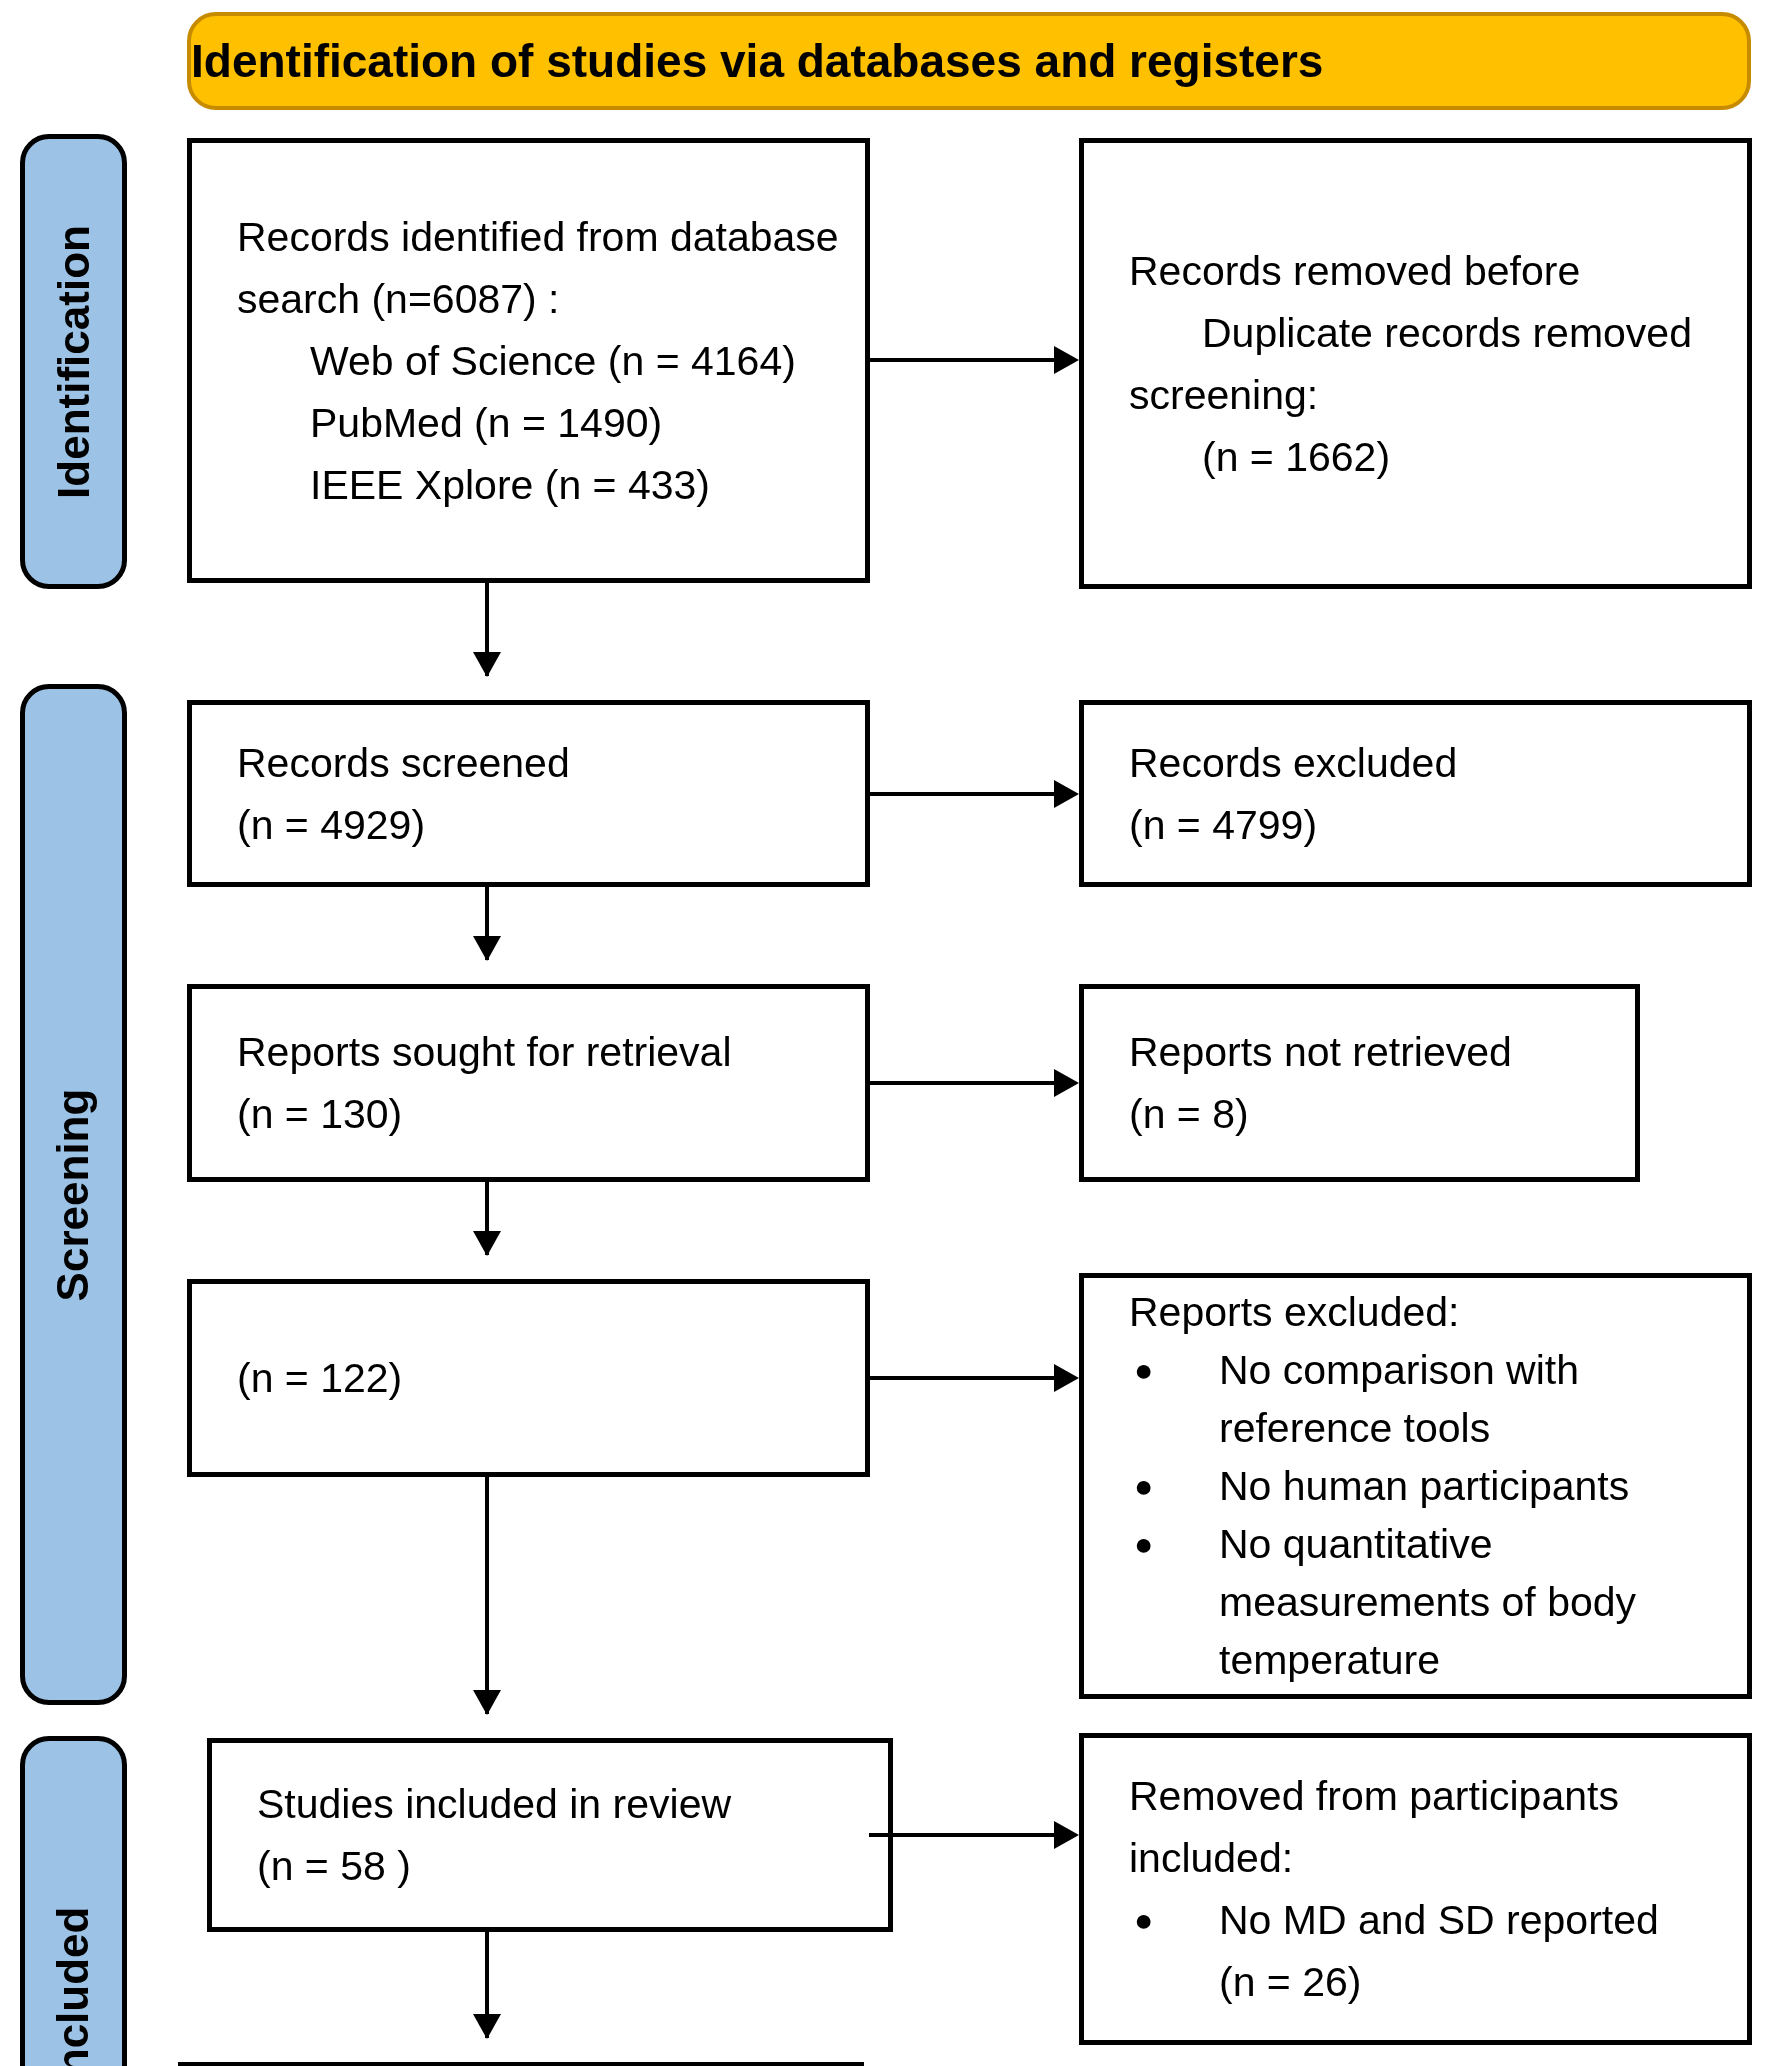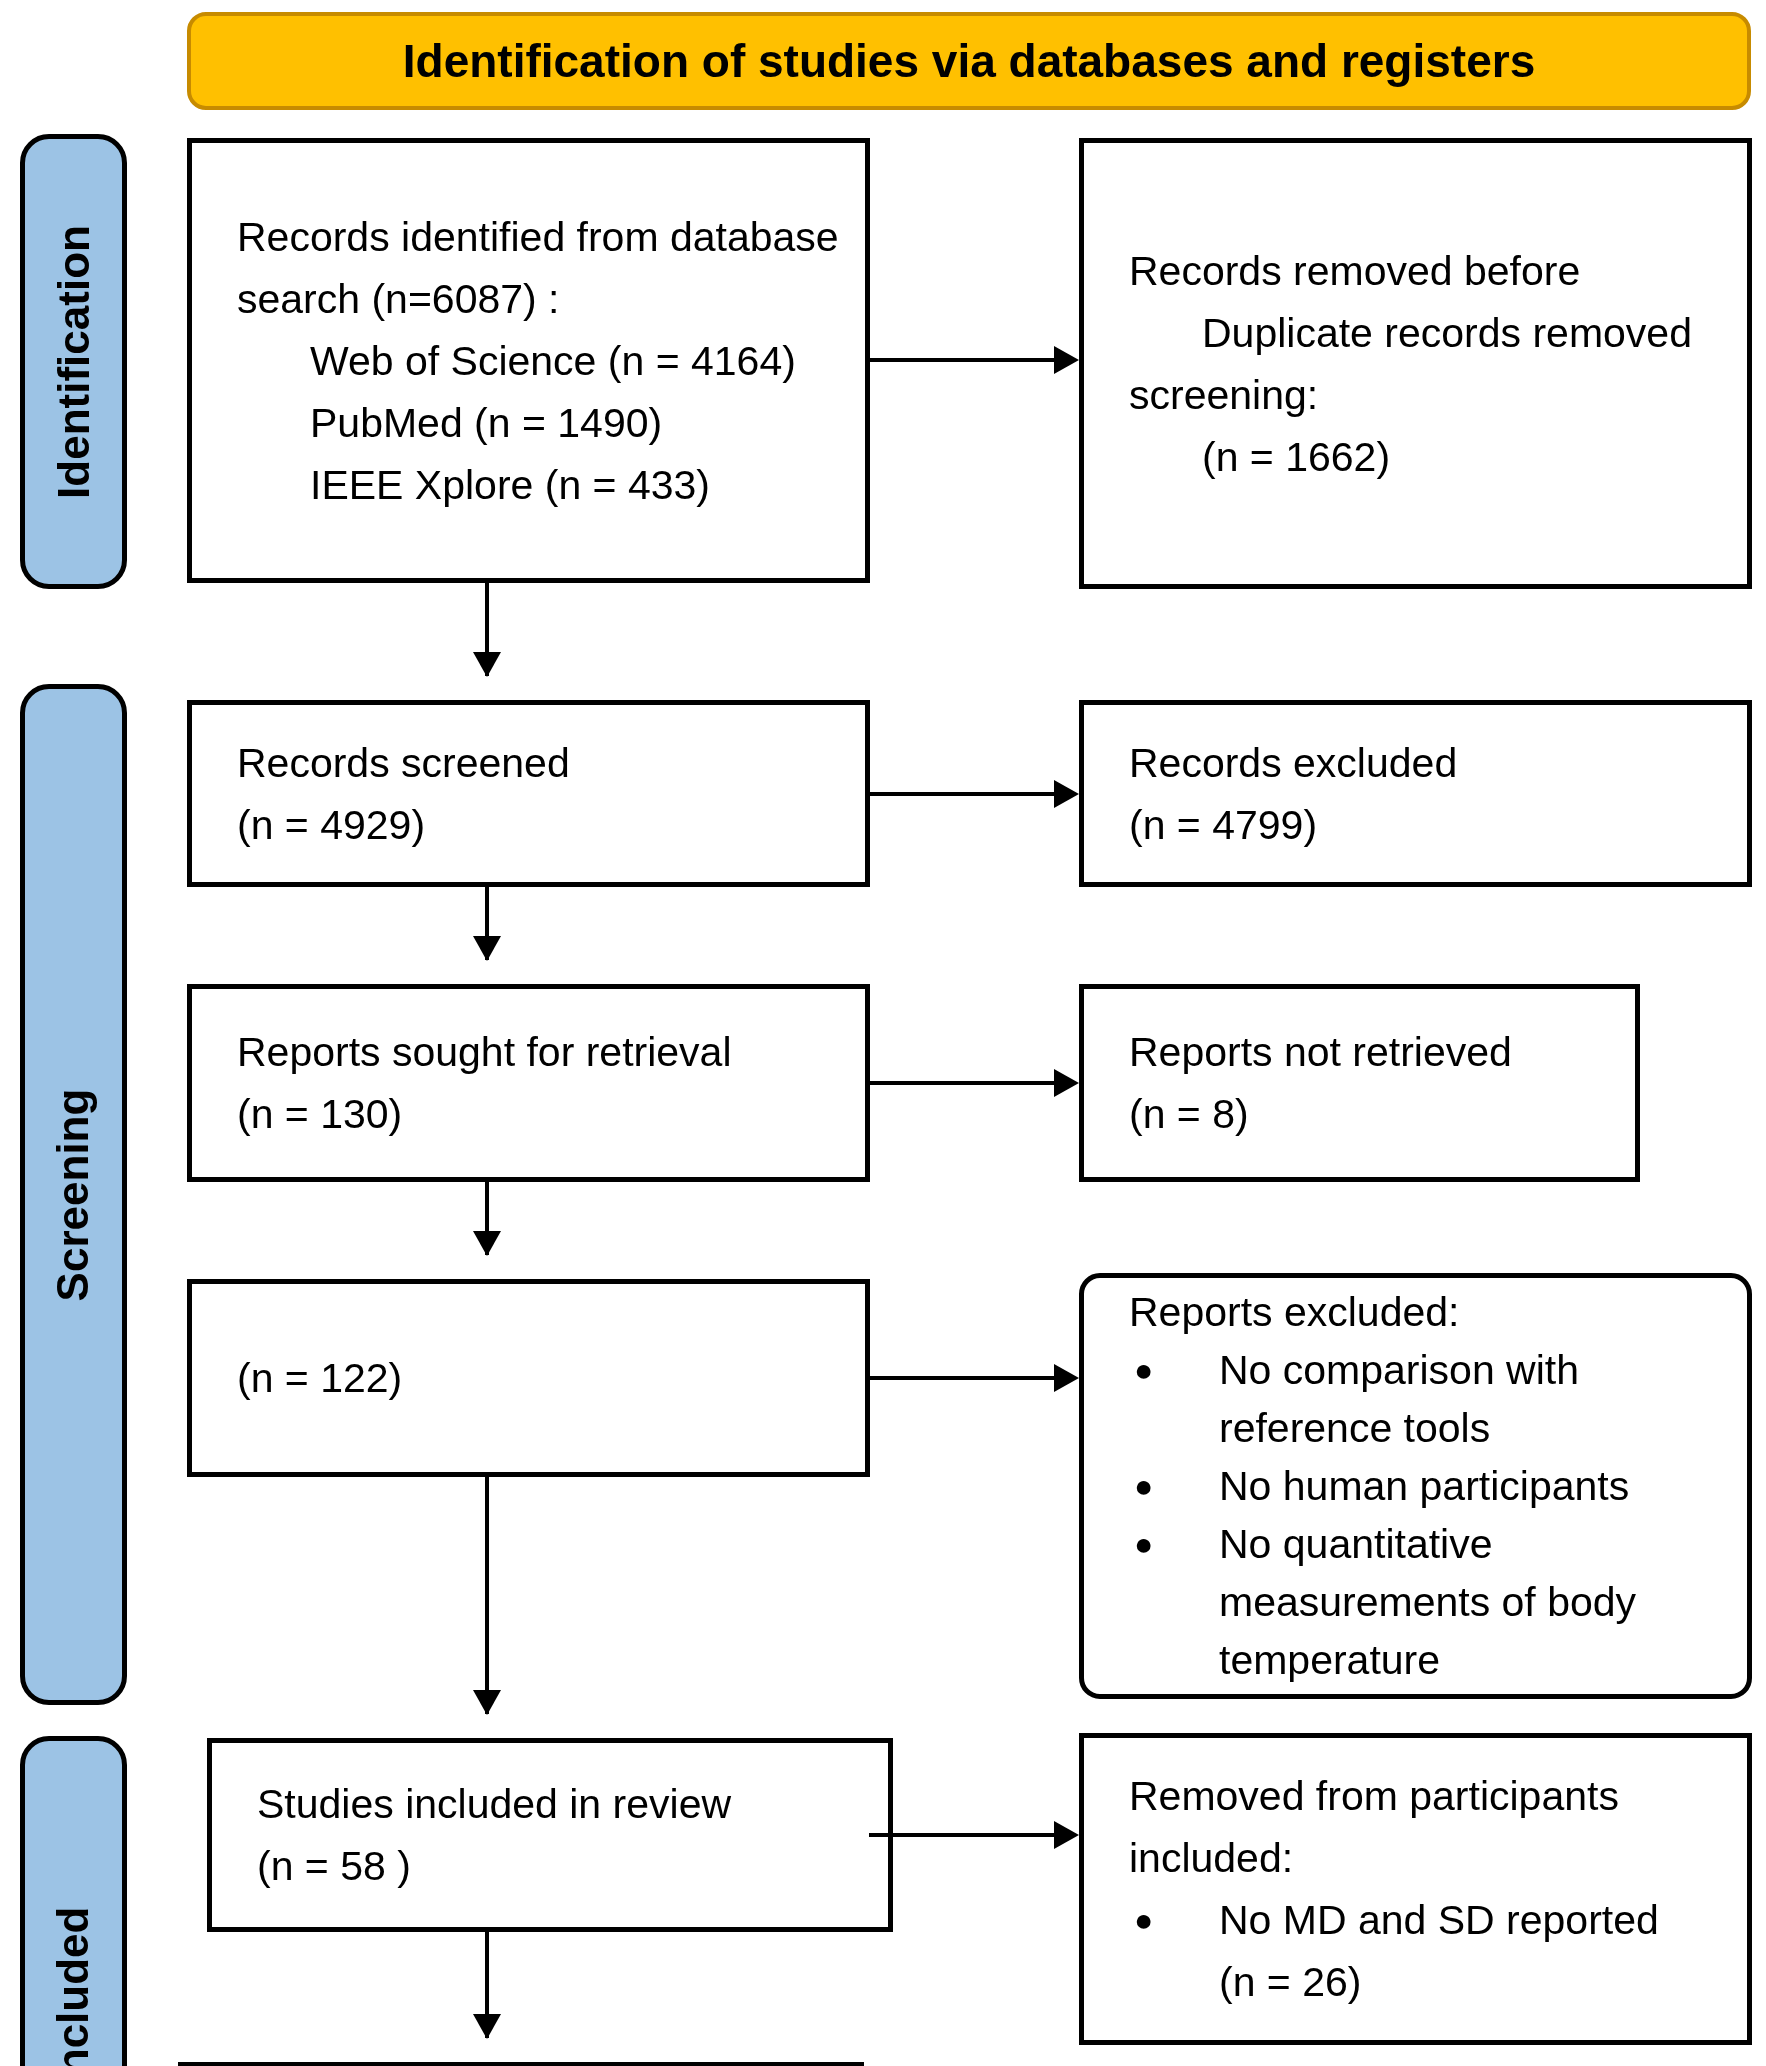--- a/index.html
+++ b/index.html
@@ -12,22 +12,22 @@
   body{
     width:1766px;height:2268px;position:relative;
     font-family:"Liberation Sans",sans-serif;color:var(--ink);
   }
   #diagram{position:absolute;inset:0;}
 
   .header{
     position:absolute;left:187px;top:12.4px;width:1564px;height:98px;
     background:var(--header-fill);
     border:4.1px solid var(--header-border);
-    border-radius:19px;
-    display:flex;align-items:center;justify-content:center;
+    border-radius:29px;
+    display:flex;align-items:center;justify-content:flex-start;
     font-size:46px;font-weight:bold;box-sizing:border-box;
   }
 
   .stage{
     position:absolute;left:20px;width:107px;
     background:var(--stage-fill);
     border:5.8px solid var(--ink);
     border-radius:29px;
     display:flex;align-items:center;justify-content:center;
     box-sizing:border-box;overflow:hidden;
@@ -46,21 +46,21 @@
     box-sizing:border-box;
     display:flex;flex-direction:column;justify-content:center;
     font-size:41px;line-height:62px;
   }
   .box .line{padding-left:45px;padding-right:4.1px;white-space:nowrap;}
   .box .line.indent{padding-left:118px;}
 
   .bullet-row{display:flex;padding-left:50px;padding-right:4.1px;}
   .bullet{flex:none;width:85px;font-size:32px;}
   .bullet-text{max-width:475px;}
-  .box.tight{line-height:58px;border-radius:21px;}
+  .box.tight{line-height:58px;}
 
   
   #box-identified{left:187px;top:138px;width:683px;height:445px;}
   #box-screened{left:187px;top:700px;width:683px;height:187px;}
   #box-sought{left:187px;top:984px;width:683px;height:198px;}
   #box-assessed{left:187px;top:1279px;width:683px;height:198px;}
   #box-included-review{left:178px;top:1738px;width:686px;height:194px;margin-left:29px;}
   #box-included-quant{left:178px;top:2062px;width:686px;height:202px;}
 
   

